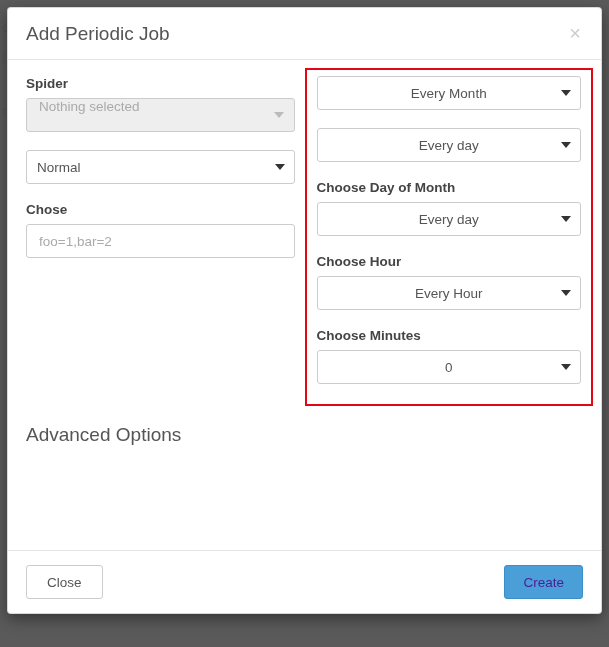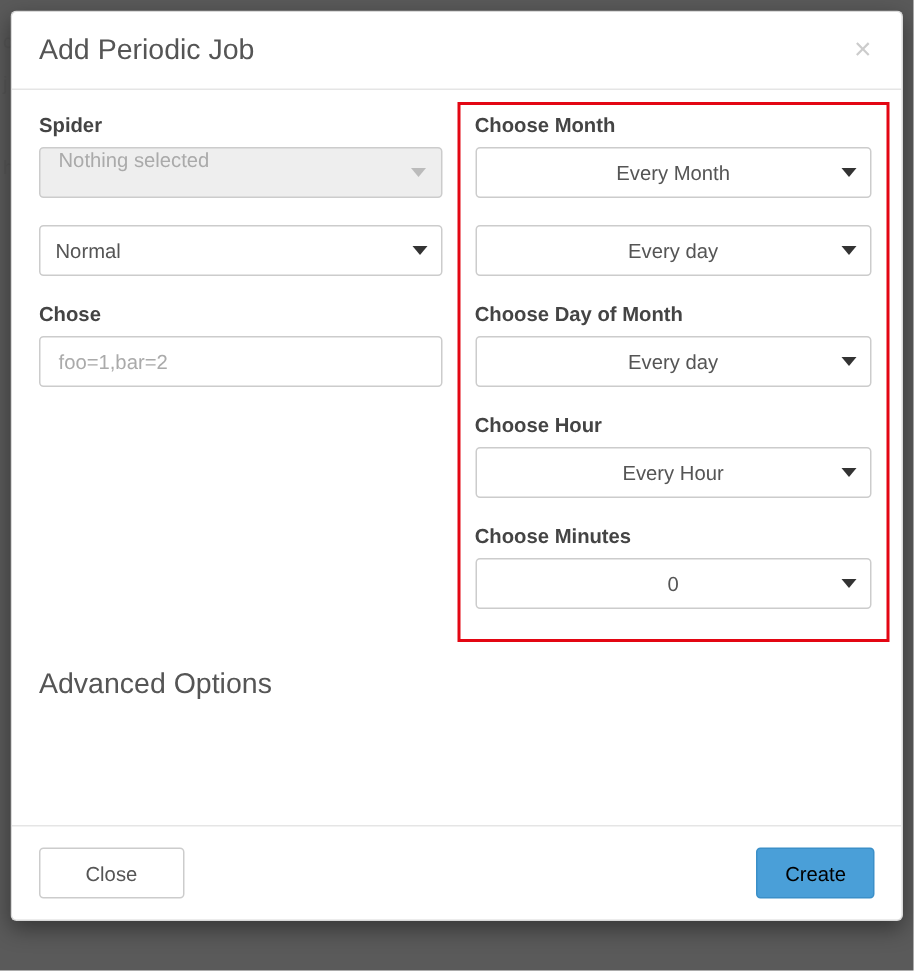--- a/index.html
+++ b/index.html
@@ -154,35 +154,35 @@
   }
   .modal-footer {
     border-top: 1px solid #e5e5e5;
     padding: 14px 18px;
     display: flex;
     justify-content: space-between;
     align-items: center;
   }
   .btn {
     height: 34px;
-    padding: 0 30px;
+    padding: 0 20px;
     border-radius: 3px;
     font-size: 13.5px;
     cursor: pointer;
     border: 1px solid transparent;
   }
   .btn-default {
     background: #fff;
     border-color: #ccc;
     color: #555;
   }
   .btn-primary {
     background: #4a9fd8;
     border-color: #3b8fc8;
-    color: #000000;
+    color: #4c1d95;
     padding: 0 18px;
   }
 </style>
 </head>
 <body>
 
 <div class="backdrop-text" style="top:20px">c</div>
 <div class="backdrop-text" style="top:48px">j</div>
 <div class="backdrop-text" style="top:104px">h</div>
 
@@ -217,21 +217,20 @@
         <div class="form-group">
           <label class="form-label">Chose</label>
           <input type="text" class="text-input" placeholder="foo=1,bar=2" style="">
         </div>
       </div>
 
       <div class="col">
         <div class="highlight-box">
 
           <div class="form-group">
-            <label class="form-label">Choose Month</label>
             <div class="select-wrap">
               <select class="native centered" style="text-align:center;text-align-last:center">
                 <option>Every Month</option>
               </select>
             </div>
           </div>
 
           <div class="form-group">
             <div class="select-wrap">
               <select class="native centered" style="text-align:center;text-align-last:center">

